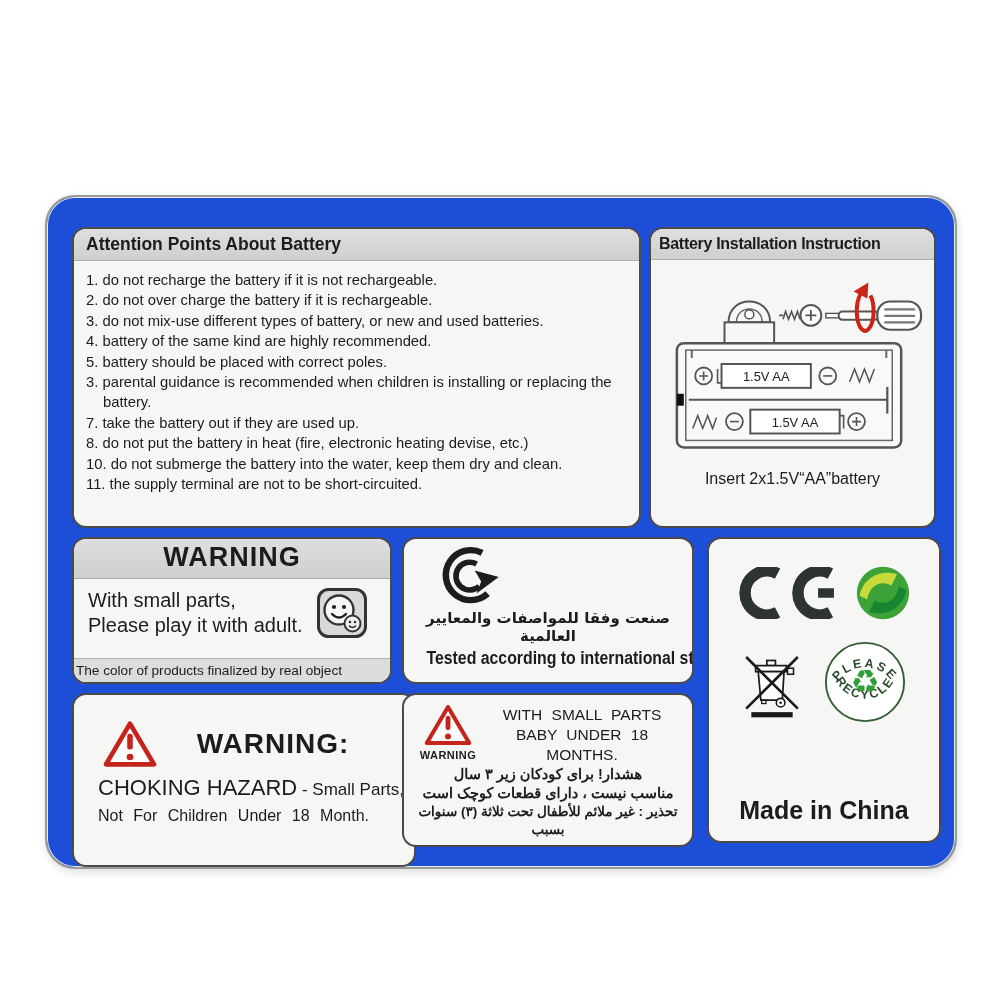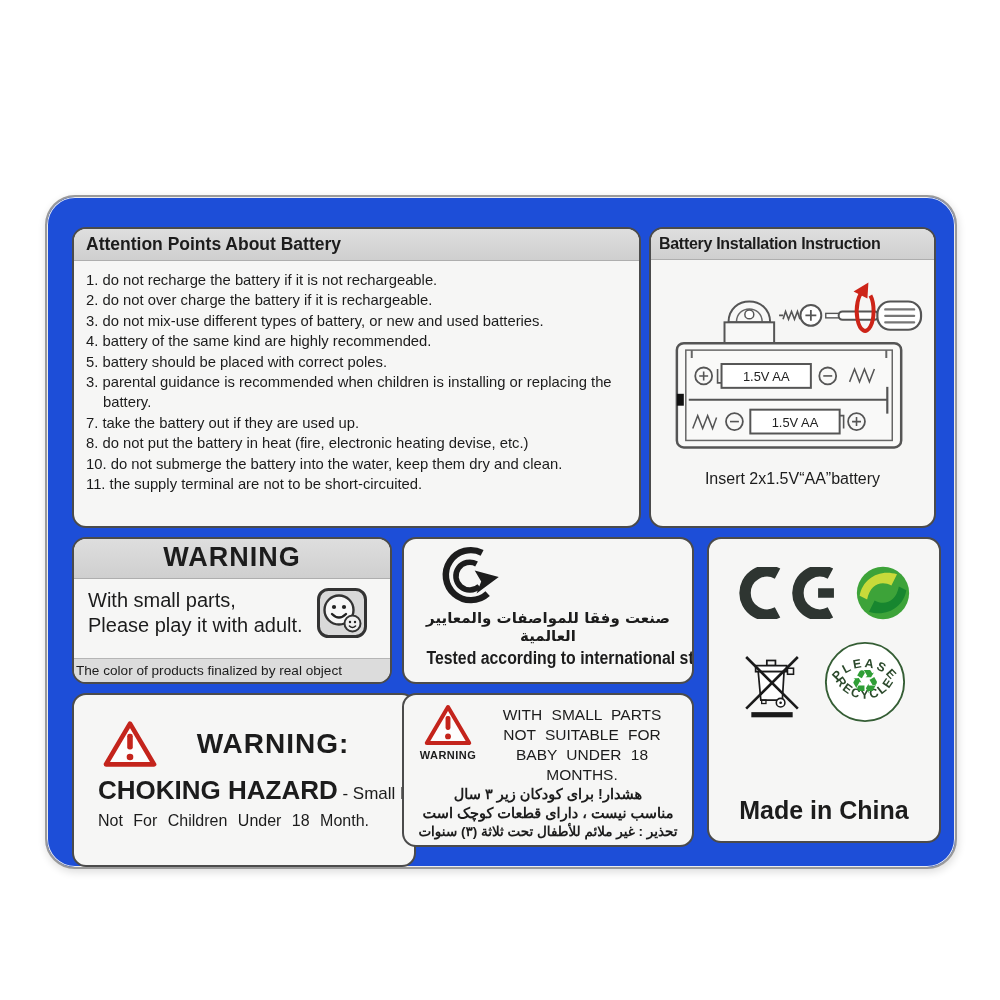--- a/index.html
+++ b/index.html
@@ -39,21 +39,21 @@
     flex-direction:column;align-items:center;}
   .logo-row{display:flex;align-items:center;}
   .row-ce{margin-top:26px;gap:14px;}
   .row-weee{margin-top:18px;gap:20px;}
   .made-in{font-size:25px;font-weight:bold;margin-top:auto;margin-bottom:16px;}
   
   .choking{left:25px;top:496px;width:316px;height:146px;padding:12px;}
   .chk-row1{display:flex;align-items:center;padding:12px 14px 0 16px;}
   .chk-title{font-size:28px;font-weight:bold;flex:1;text-align:center;letter-spacing:1px;}
   .chk-row2{padding:6px 10px 0 12px;white-space:nowrap;}
-  .chk-bold{font-size:26px;font-weight:bold;}
+  .chk-bold{font-size:22px;font-weight:normal;}
   .chk-rest{font-size:17px;}
   .chk-row3{font-size:16px;word-spacing:6px;padding:6px 10px 0 12px;}
   
   .baby{left:355px;top:496px;width:288px;height:150px;}
   .baby-top{display:flex;align-items:flex-start;padding:8px 8px 0 12px;}
   .baby-tri{text-align:center;width:64px;}
   .baby-warn-label{font-size:11px;font-weight:bold;margin-top:-2px;letter-spacing:.5px;}
   .baby-en{flex:1;text-align:center;font-size:15.5px;line-height:20px;word-spacing:5px;padding-top:2px;}
   .baby-fa,.baby-ar{direction:rtl;text-align:center;font-weight:bold;
     font-family:Liberation Sans, sans-serif;}
@@ -230,21 +230,20 @@
       <div class="baby-tri">
         <svg width="50" height="44" viewBox="0 0 60 54">
           <path d="M30,5 L56,49 L4,49 Z" fill="#fdfdfd" stroke="#c4241c" stroke-width="5" stroke-linejoin="round"></path>
           <rect x="27" y="16" width="6" height="17" rx="2.5" fill="#c4241c"></rect>
           <circle cx="30" cy="41" r="3.6" fill="#c4241c"></circle>
         </svg>
         <div class="baby-warn-label">WARNING</div>
       </div>
       <div class="baby-en">
         <div>WITH SMALL PARTS</div>
-        <div>NOT SUITABLE FOR</div>
         <div>BABY UNDER 18 MONTHS.</div>
       </div>
     </div>
     <div class="baby-fa">هشدار! برای کودکان زیر ۳ سال</div>
     <div class="baby-fa">مناسب نیست ، دارای قطعات کوچک است</div>
     <div class="baby-ar">تحذير : غير ملائم للأطفال تحت ثلاثة (٣) سنوات بسبب</div>
 
   </div>
 
 </div>

